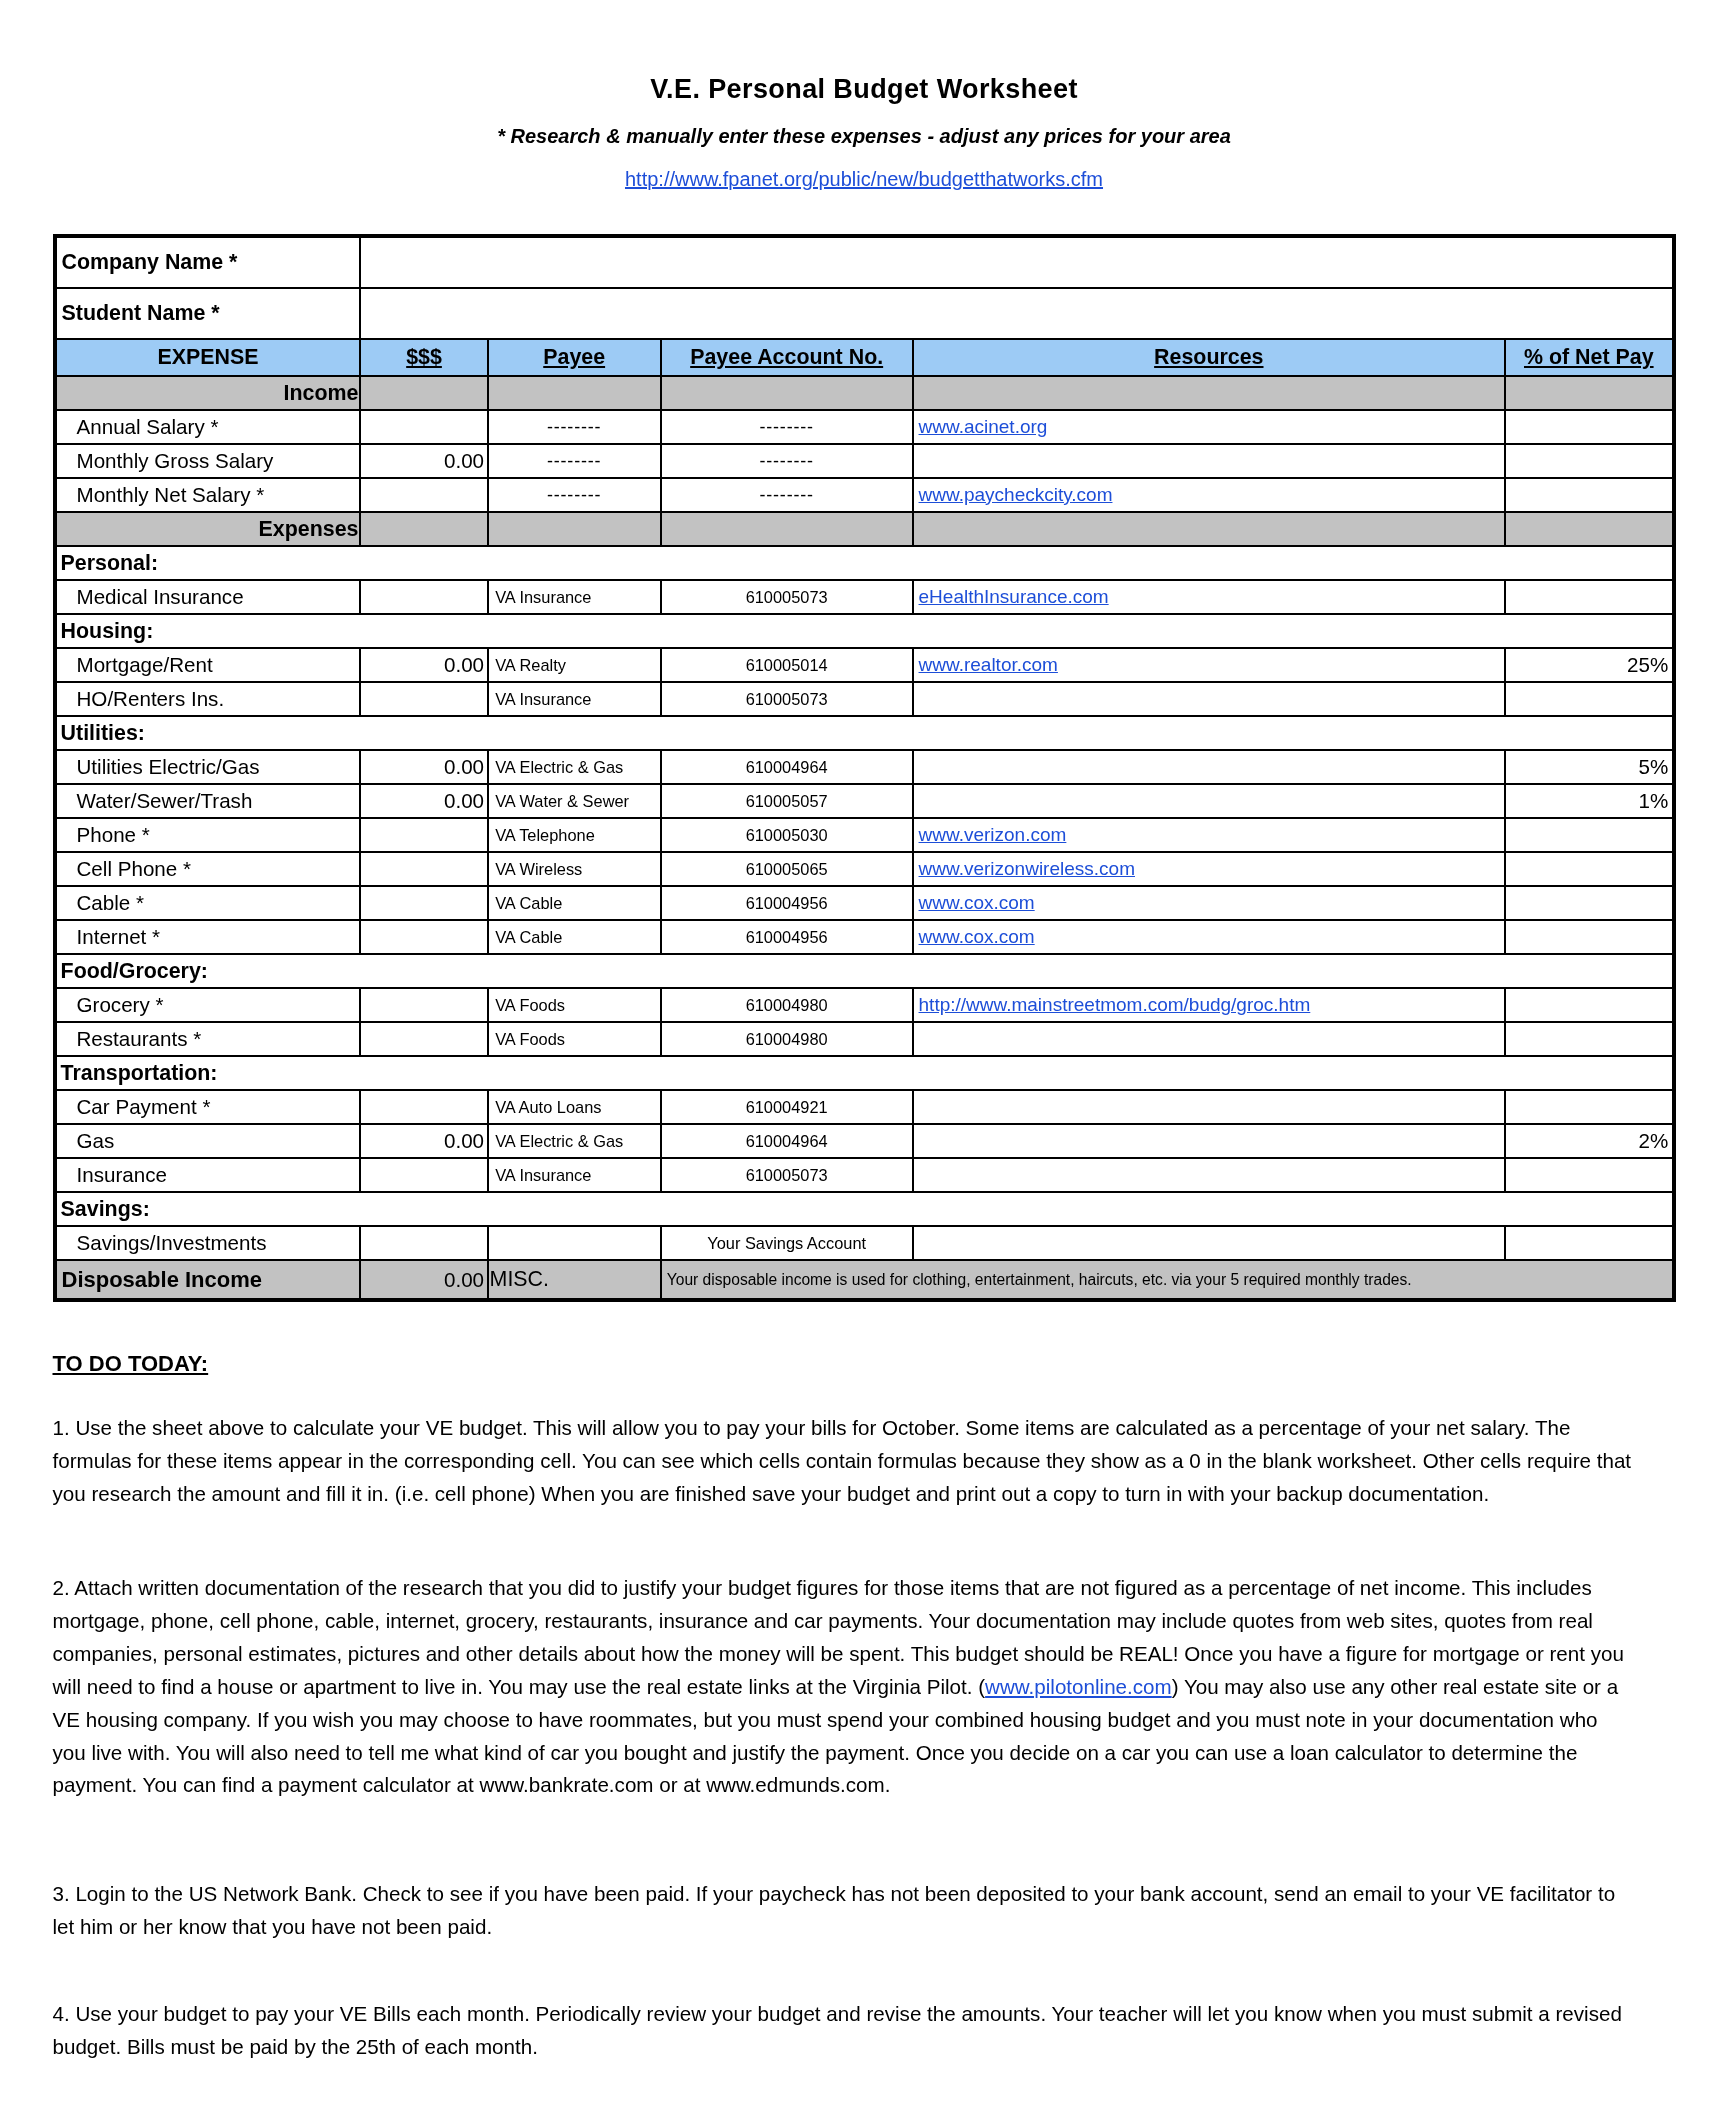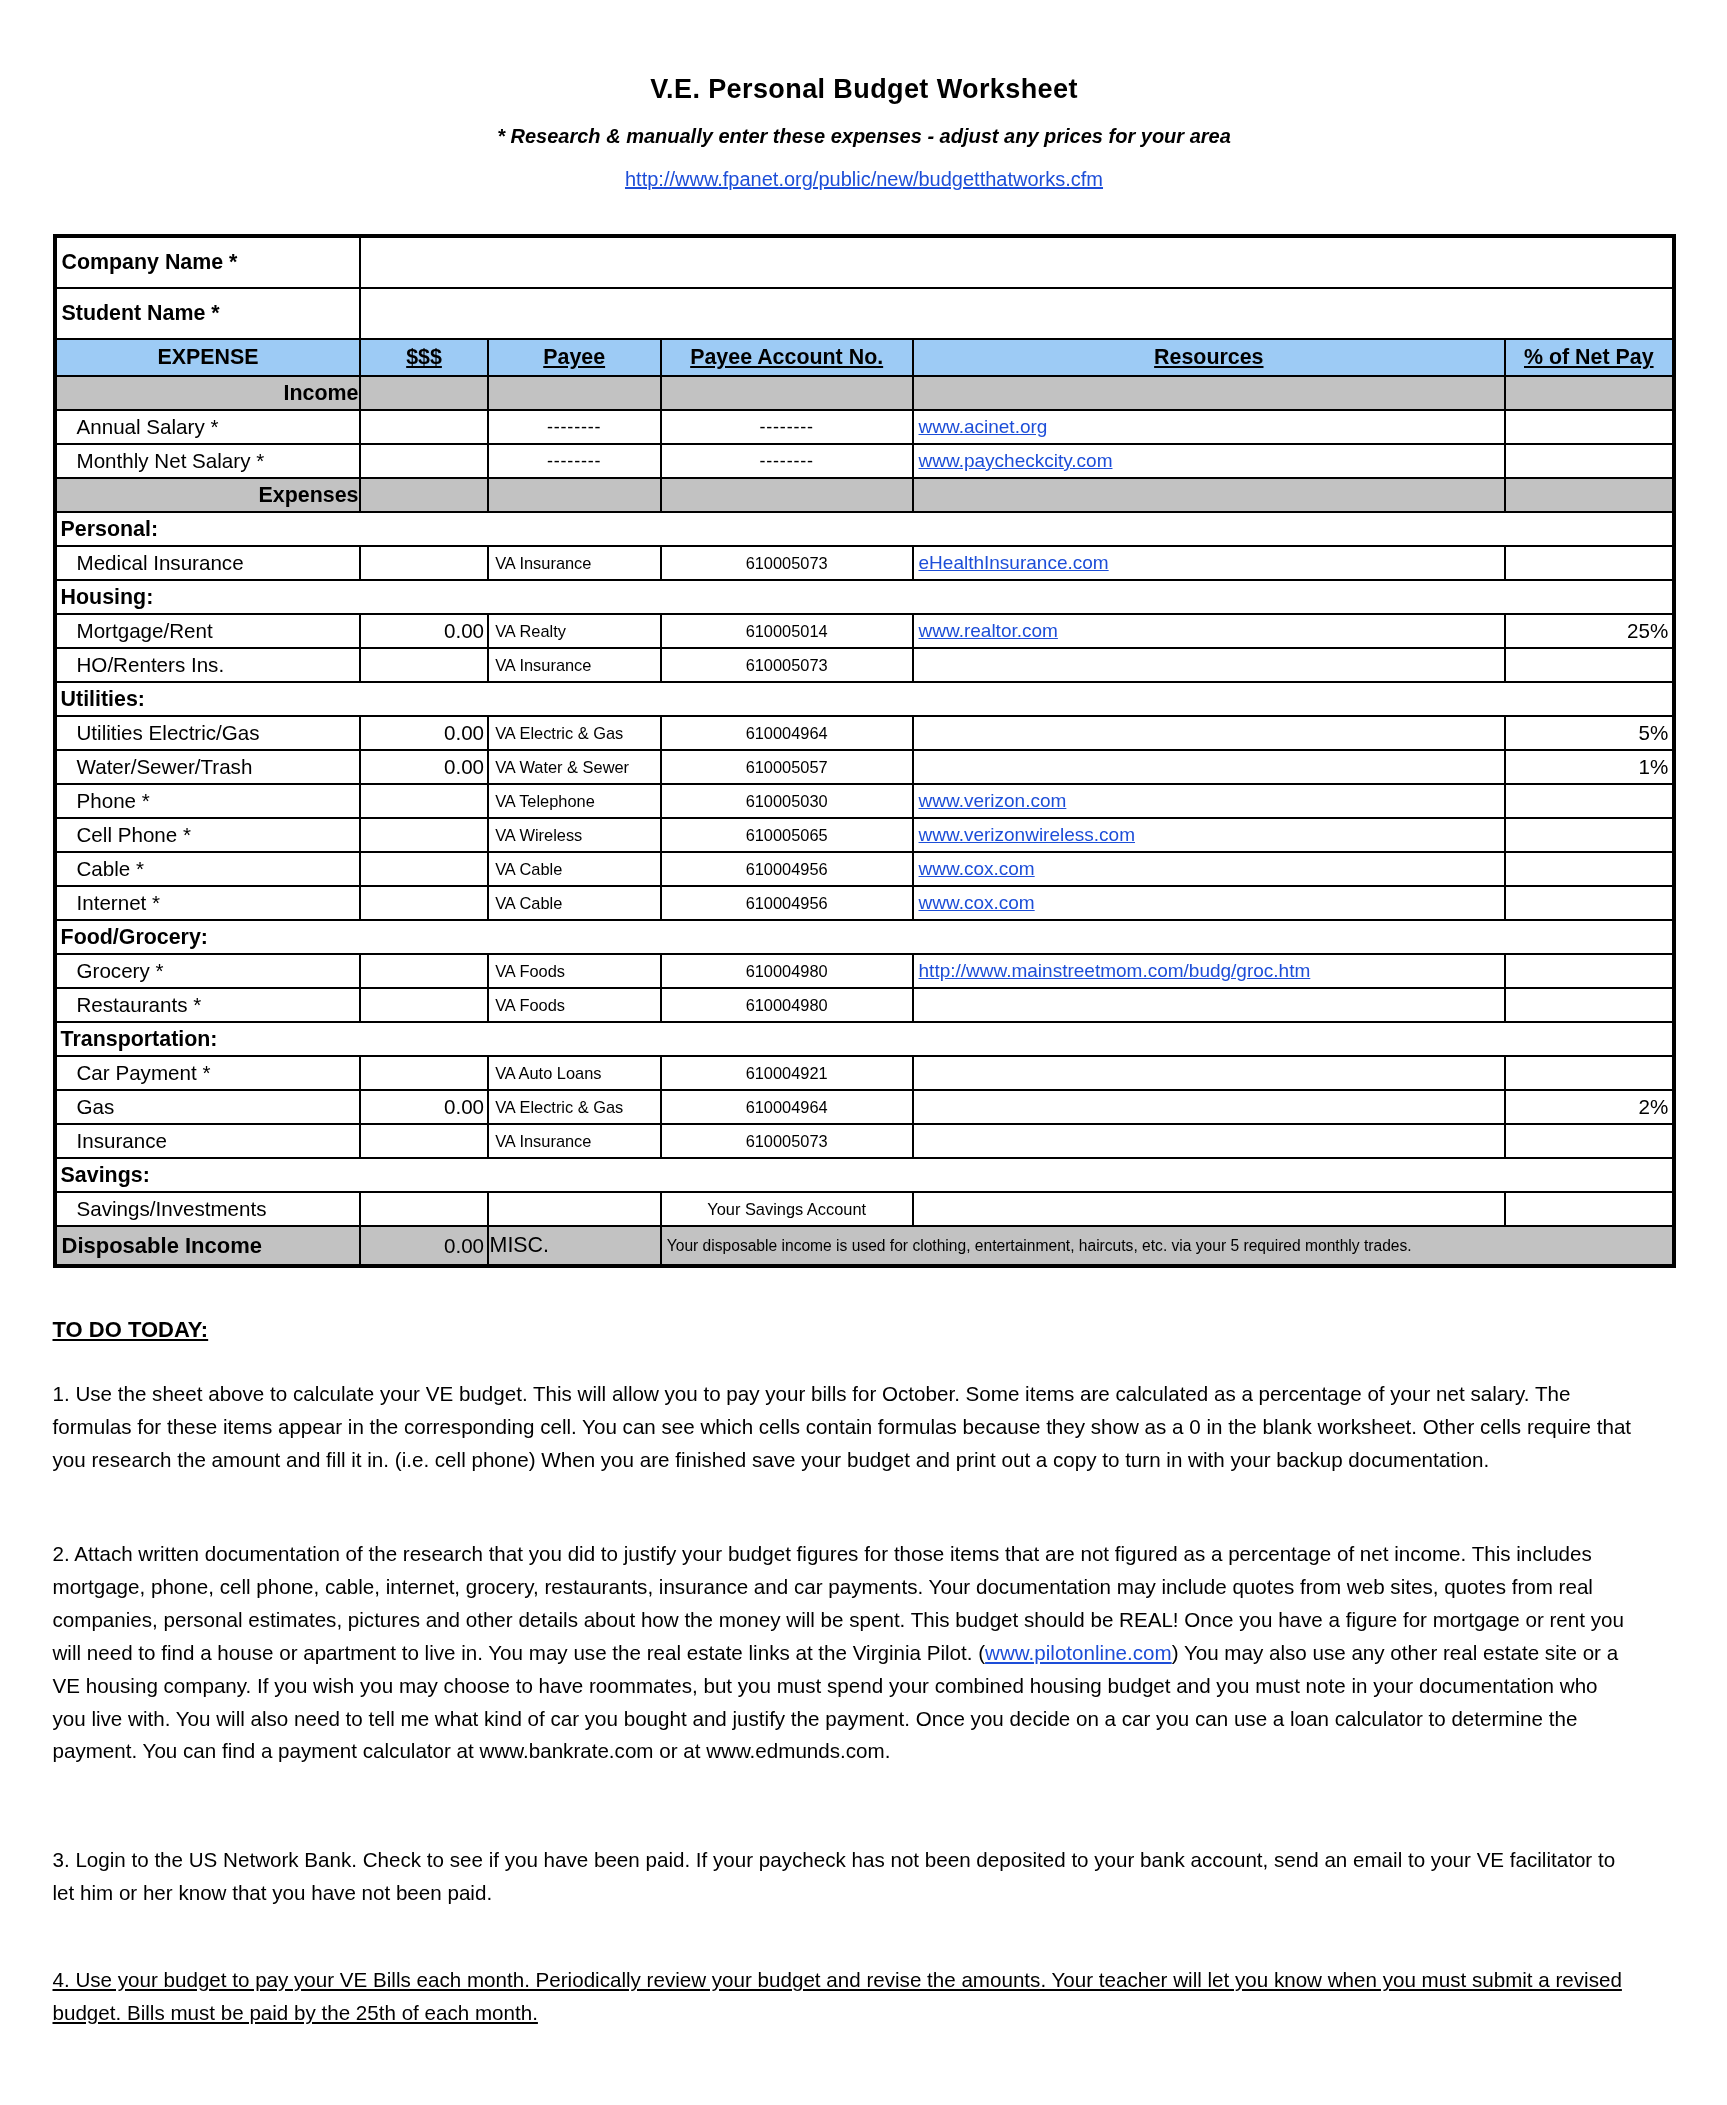--- a/index.html
+++ b/index.html
@@ -43,21 +43,21 @@
   .disposable-row td { background:#c2c2c2; height:35px; }
   td.disp-label { font-weight:bold; font-size:22px; padding-left:5px; }
   td.disp-misc  { font-size:21.4px; }
   td.disp-note  { font-size:15.6px; padding-left:5px; }
 
   .todo { margin-top:0; }
   .todo-heading { font-size:22px; font-weight:bold; text-decoration:underline; margin:49px 0 0 0; }
   .para { font-size:20.6px; line-height:1.6; margin:35px 0 0 0; padding-right:41px; white-space:normal; }
   .para.p2 { margin-top:61px; }
   .para.p3 { margin-top:76px; }
-  .para.p4 { margin-top:54px;text-decoration:underline; }
+  .para.p4 { margin-top:54px; }
 </style>
 </head>
 <body>
 
 <div class="sheet">
 
   <h1 class="title">V.E. Personal Budget Worksheet</h1>
   <p class="subtitle">* Research &amp; manually enter these expenses - adjust any prices for your area</p>
   <p class="header-link-wrap">
     <span class="link">http://www.fpanet.org/public/new/budgetthatworks.cfm</span>
@@ -100,20 +100,28 @@
         </tr>
         <tr class="data-row">
           <td class="lbl">Annual Salary *</td>
           <td class="amt"></td>
           <td class="dash">--------</td>
           <td class="dash">--------</td>
           <td class="res"><span class="link">www.acinet.org</span></td>
           <td class="pct"></td>
         </tr>
         <tr class="data-row">
+          <td class="lbl">Monthly Gross Salary</td>
+          <td class="amt">0.00</td>
+          <td class="dash">--------</td>
+          <td class="dash">--------</td>
+          <td class="res"></td>
+          <td class="pct"></td>
+        </tr>
+        <tr class="data-row">
           <td class="lbl">Monthly Net Salary *</td>
           <td class="amt"></td>
           <td class="dash">--------</td>
           <td class="dash">--------</td>
           <td class="res"><span class="link">www.paycheckcity.com</span></td>
           <td class="pct"></td>
         </tr>
         <tr class="gray-row">
           <td class="gray-label">Expenses</td>
           <td></td>

